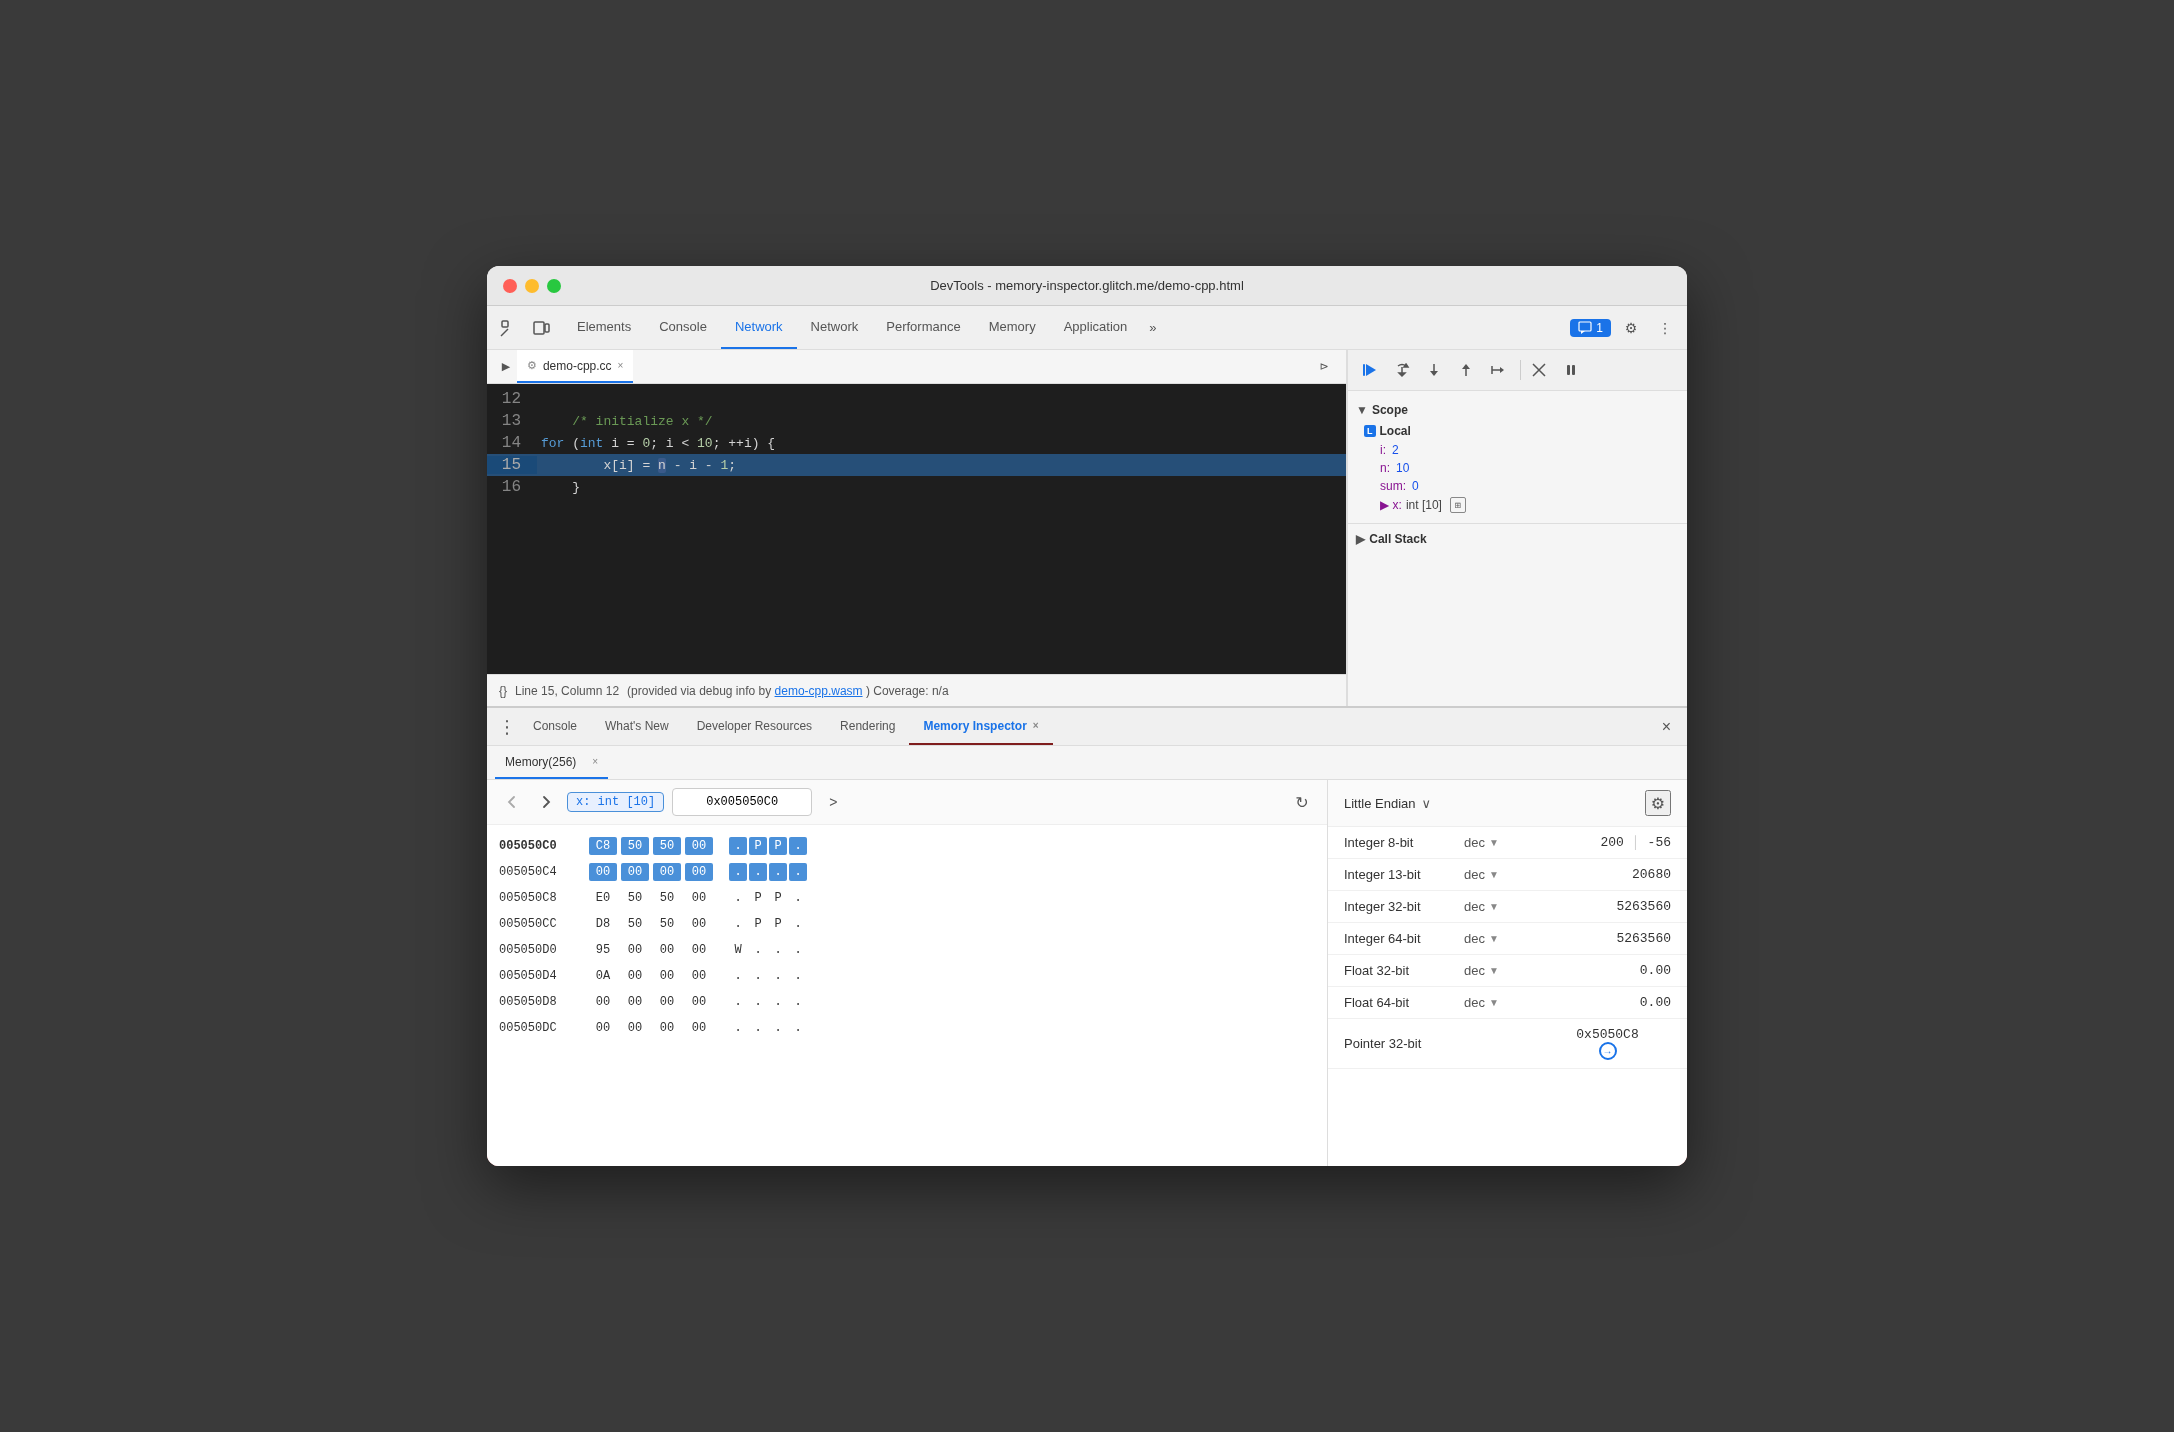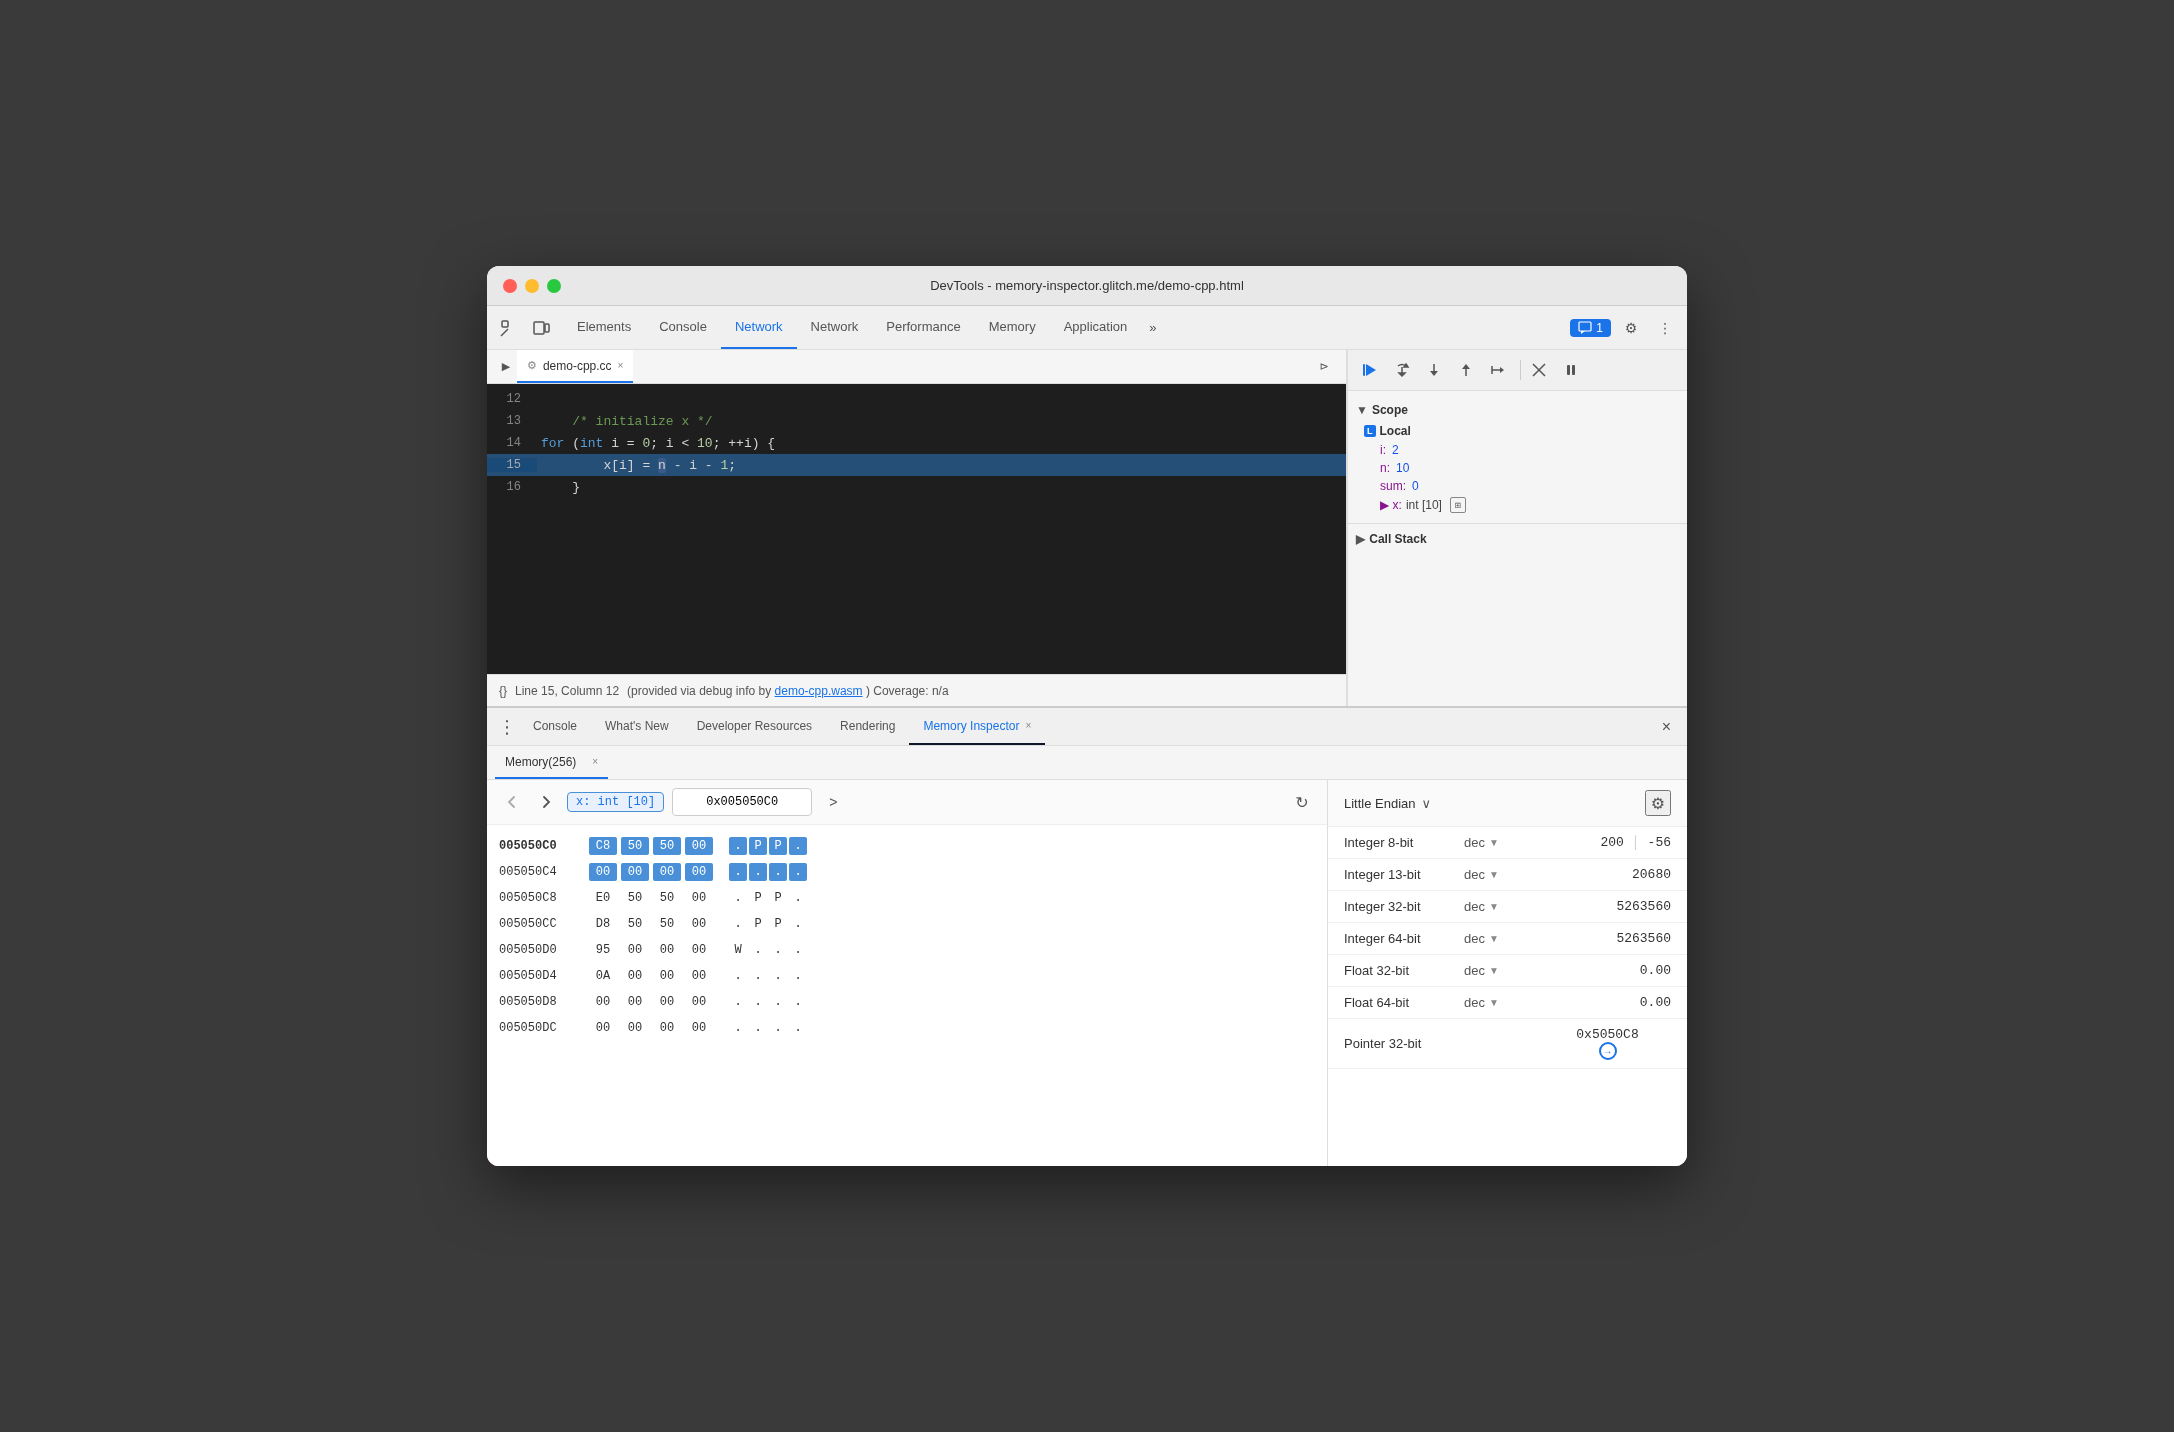--- a/index.html
+++ b/index.html
@@ -205,21 +205,21 @@
     }
     .code-line.highlighted .line-num {
       background: #1a4a78;
       color: #aaa;
     }
     .line-num {
       width: 50px;
       text-align: right;
       padding-right: 16px;
       color: #858585;
-      font-size: 12px;
+      font-size: 16px;
       user-select: none;
       flex-shrink: 0;
     }
     .line-content {
       padding-left: 4px;
       white-space: pre;
     }
     
     .kw { color: #569cd6; }
     .cm { color: #6a9955; }
@@ -344,21 +344,22 @@
       display: flex;
       align-items: center;
       font-size: 12px;
       color: #555;
       cursor: pointer;
       border-bottom: 2px solid transparent;
       white-space: nowrap;
     }
     .bottom-tab-item.active {
       color: #1a73e8;
-      border-bottom: 2px solid #0f172a;
+      border-bottom: 2px solid #7f1d1d;
+      font-weight: bold;
     }
     .bottom-tab-close {
       font-size: 10px;
       color: #888;
       cursor: pointer;
       margin-left: 6px;
     }
     .bottom-tab-close-main {
       margin-left: auto;
       color: #555;

